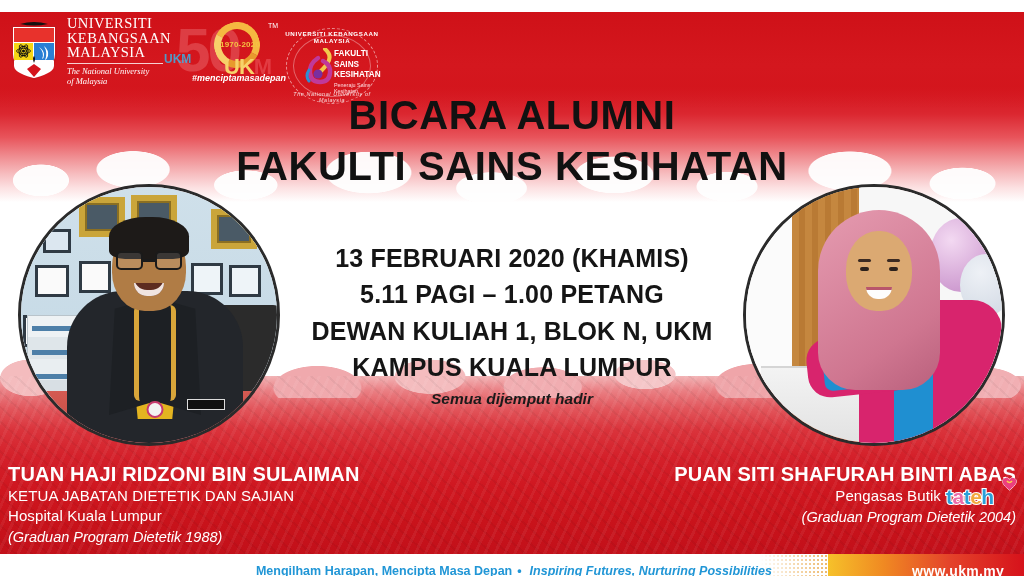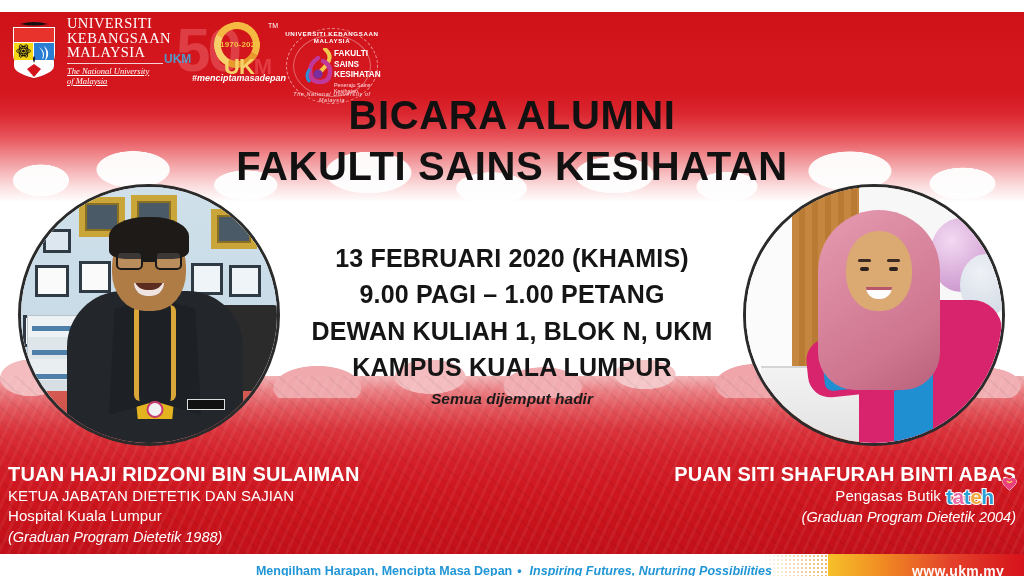--- a/index.html
+++ b/index.html
@@ -78,21 +78,21 @@
   .logo-ukm{ position:absolute; left:8px; top:4px; display:flex;
              align-items:center; gap:7px; }
   .crest{ width:52px; height:62px; position:relative; }
   .crest svg{ display:block; }
   .ukm-words{ color:#ffffff; line-height:1.0; }
   .ukm-words .w{ font-family:"Liberation Serif", serif; font-size:14.5px;
                  letter-spacing:.4px; display:block; }
   .ukm-rule{ width:96px; height:1px; background:rgba(255,255,255,.8);
              margin:3px 0 2px; }
   .ukm-sub{ font-family:"Liberation Serif", serif; font-style:italic;
-            font-size:8.5px; color:#fff; line-height:1.2; display:block;text-decoration:underline; }
+            font-size:8.5px; color:#fff; line-height:1.2; display:block; }
 
   .logo-50{ position:absolute; left:168px; top:6px; width:118px; height:64px; }
   .fifty-big{ position:absolute; left:8px; top:-4px; font-size:62px;
               font-weight:bold; font-family:"Liberation Sans", sans-serif;
               color:#e86066; opacity:.55; letter-spacing:-3px; }
   .fifty-gold{ position:absolute; left:46px; top:4px; width:46px; height:46px;
                border:7px solid #f5b841; border-radius:50%;
                border-left-color:#f7cf6a; border-bottom-color:#e89a2d;
                transform:rotate(-18deg); }
   .fifty-years{ position:absolute; left:52px; top:22px; font-size:8px;
@@ -355,21 +355,21 @@
     </div>
   </div>
 
   <div class="title-wrap">
     <div class="title-line">BICARA ALUMNI</div>
     <div class="title-line">FAKULTI SAINS KESIHATAN</div>
   </div>
 
   <div class="details">
     <div class="detail-line">13 FEBRUARI 2020 (KHAMIS)</div>
-    <div class="detail-line">9.00 PAGI – 1.00 PETANG</div>
+    <div class="detail-line">5.11 PAGI – 1.00 PETANG</div>
     <div class="detail-line">DEWAN KULIAH 1, BLOK N, UKM</div>
     <div class="detail-line">KAMPUS KUALA LUMPUR</div>
   </div>
   <div class="invite">Semua dijemput hadir</div>
 
   <div class="photo photo-left">
     <div class="ph-inner">
       <div class="L-wall"></div>
       <div class="L-gold" style="left:58px;  top:10px;  width:46px; height:40px;">
           <i></i>

